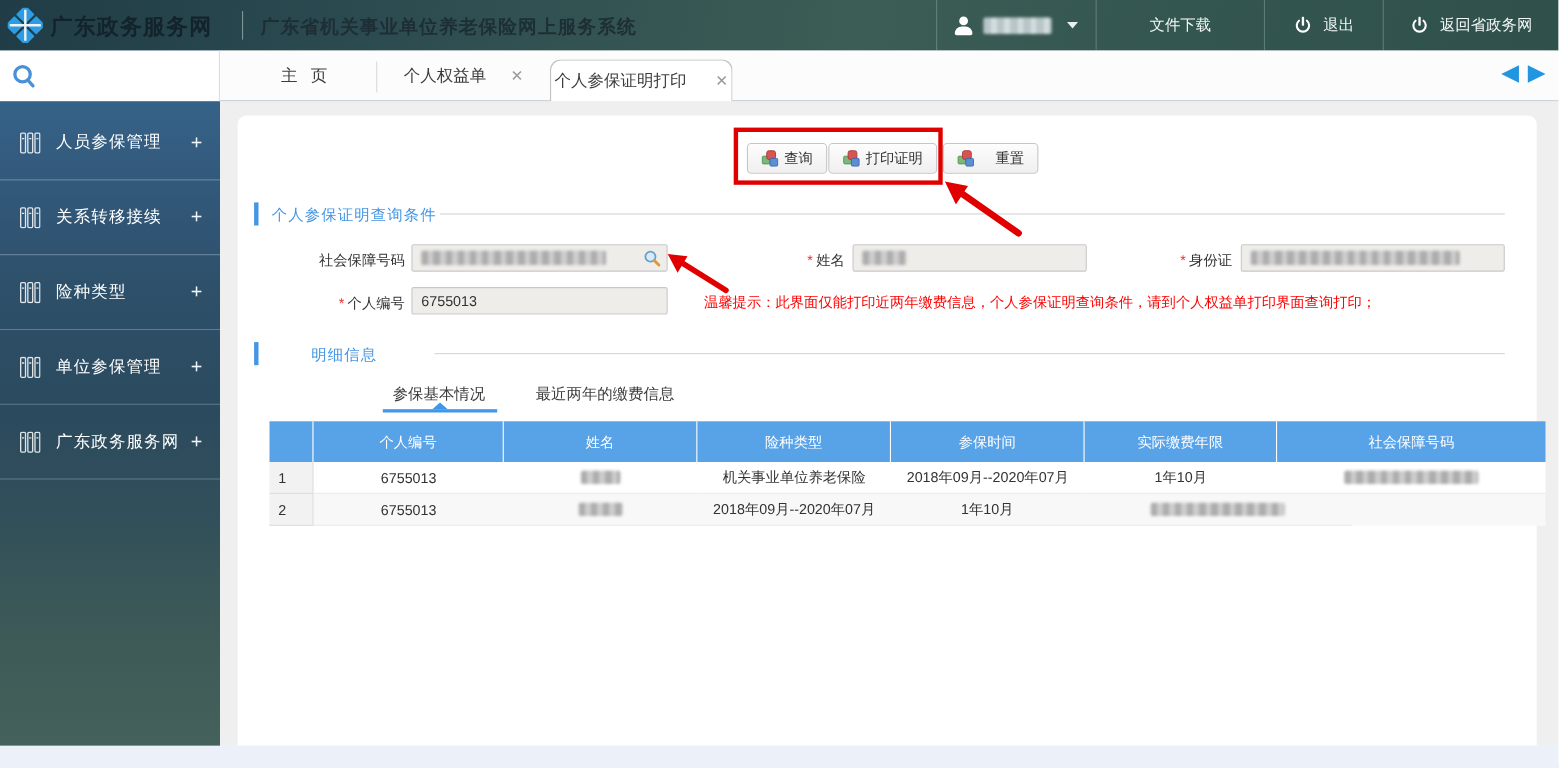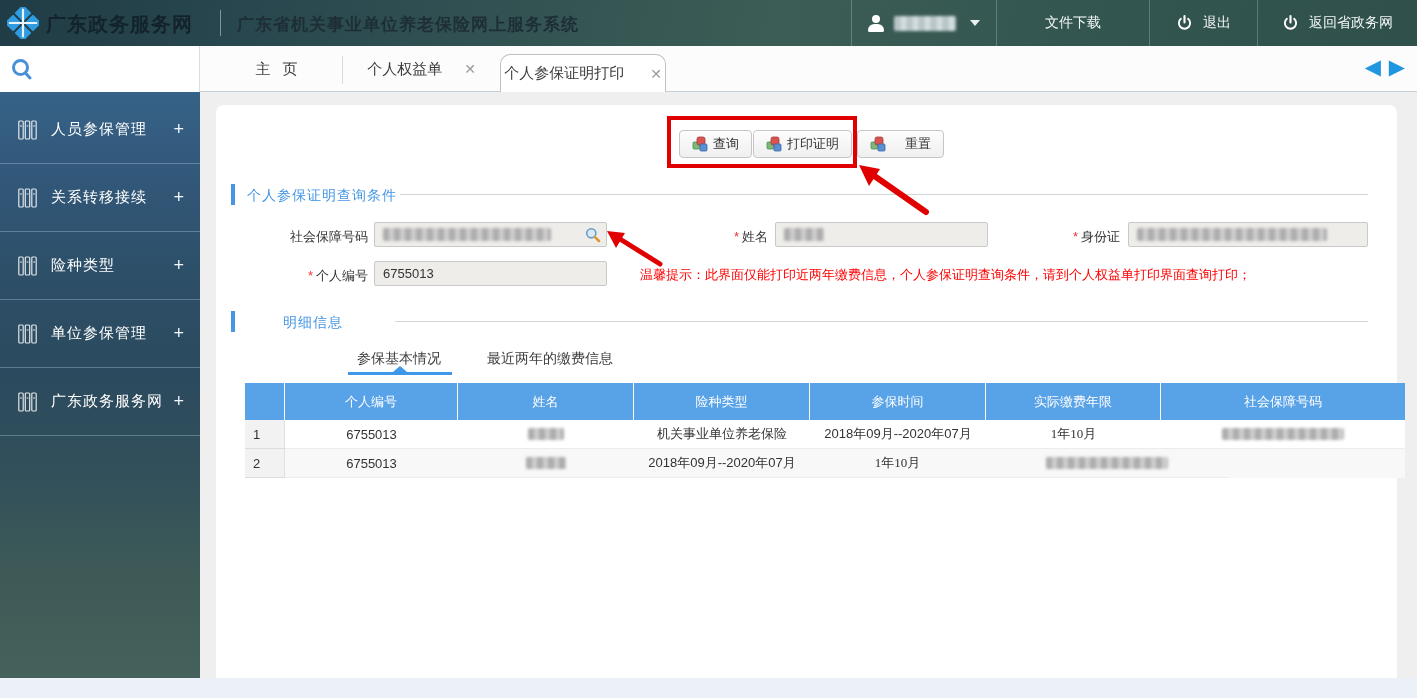--- a/index.html
+++ b/index.html
@@ -77,21 +77,21 @@
 
   
   .tbl { position:absolute; left:245px; top:383px; width:1160px; font-size:13px; }
   .tbl-hrow { display:flex; height:37px; background:#58a2e8; color:#fff; }
   .tbl-hcell { display:flex; align-items:center; justify-content:center; border-right:1px solid #fff; }
   .tbl-hcell:last-child { border-right:none; }
   .tbl-row { display:flex; height:29px; background:#fff; }
   .tbl-row.alt { background:#f8f8f8; }
   .tbl-cell { display:flex; align-items:center; justify-content:center; color:#333; border-bottom:1px solid #ececec; }
   .tbl-numcell { background:#f2f2f2; border-right:1px solid #e0e0e0; border-bottom:1px solid #dcdcdc; justify-content:flex-start; padding-left:8px; }
-  .c0{width:40px;} .c1{width:173px;} .c2{width:176px;} .c3{width:176px;} .c4{width:176px;} .c5{width:175px;font-family:Liberation Serif, serif;} .c6{width:244px;}
+  .c0{width:40px;} .c1{width:173px;} .c2{width:176px;} .c3{width:176px;} .c4{width:176px;} .c5{width:175px;} .c6{width:244px;}
 </style>
 </head>
 <body>
 
 <div class="page">
 
   <div class="header">
     <svg class="logo" viewBox="0 0 32 32">
       <g transform="rotate(45 16 16)">
         <rect x="3" y="3" width="12" height="12" rx="1" fill="#2f9be0"></rect>

